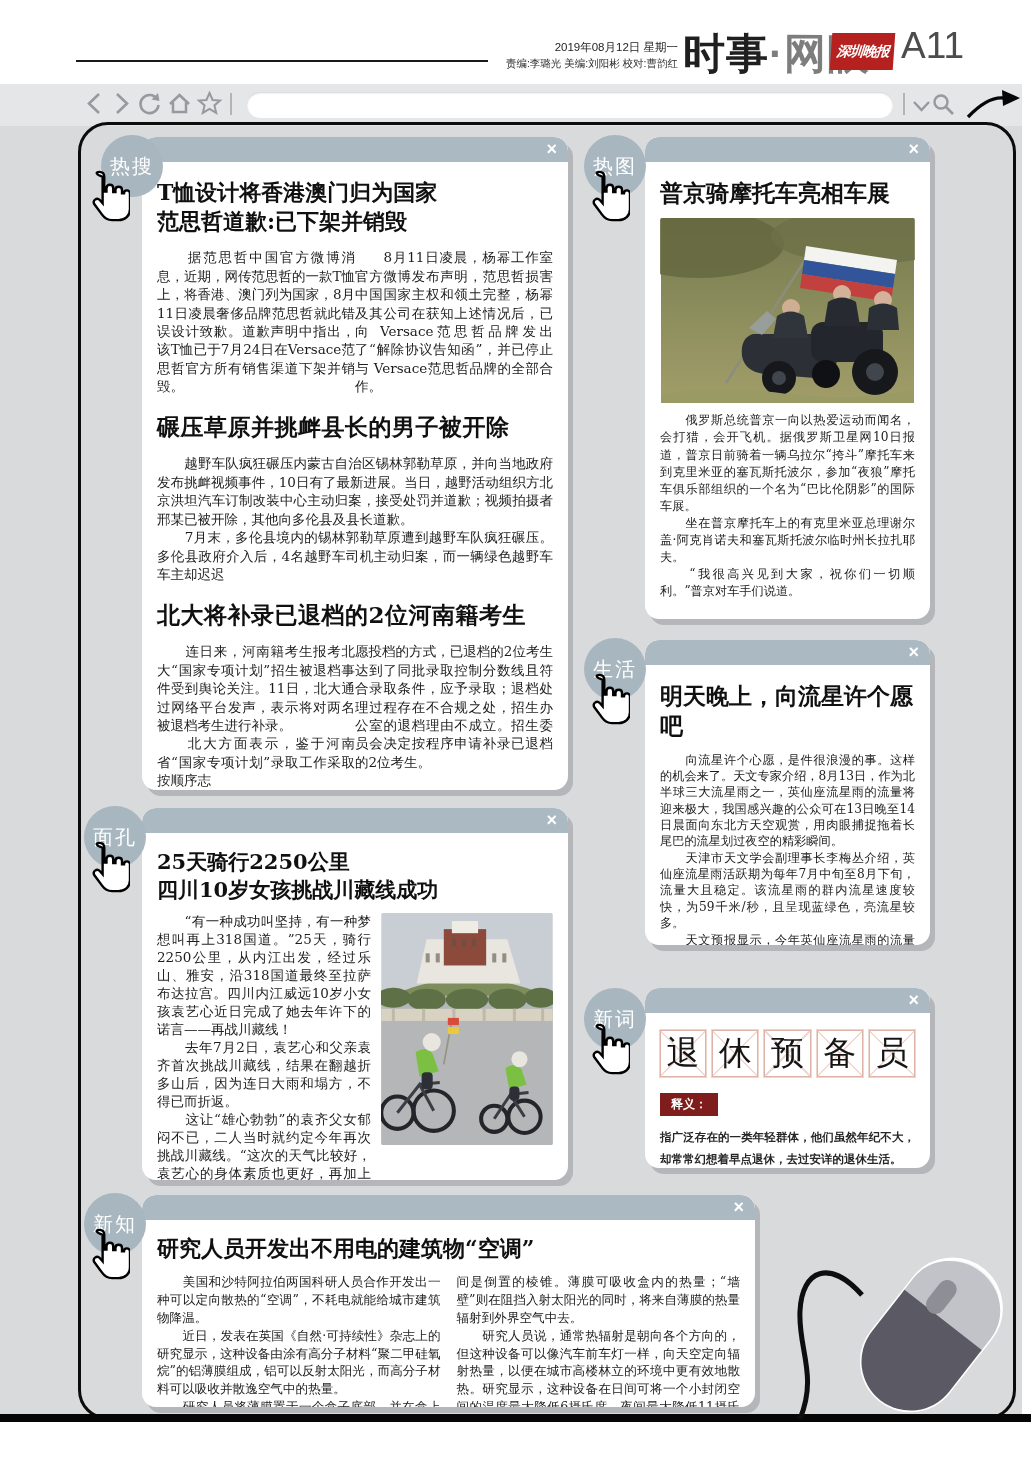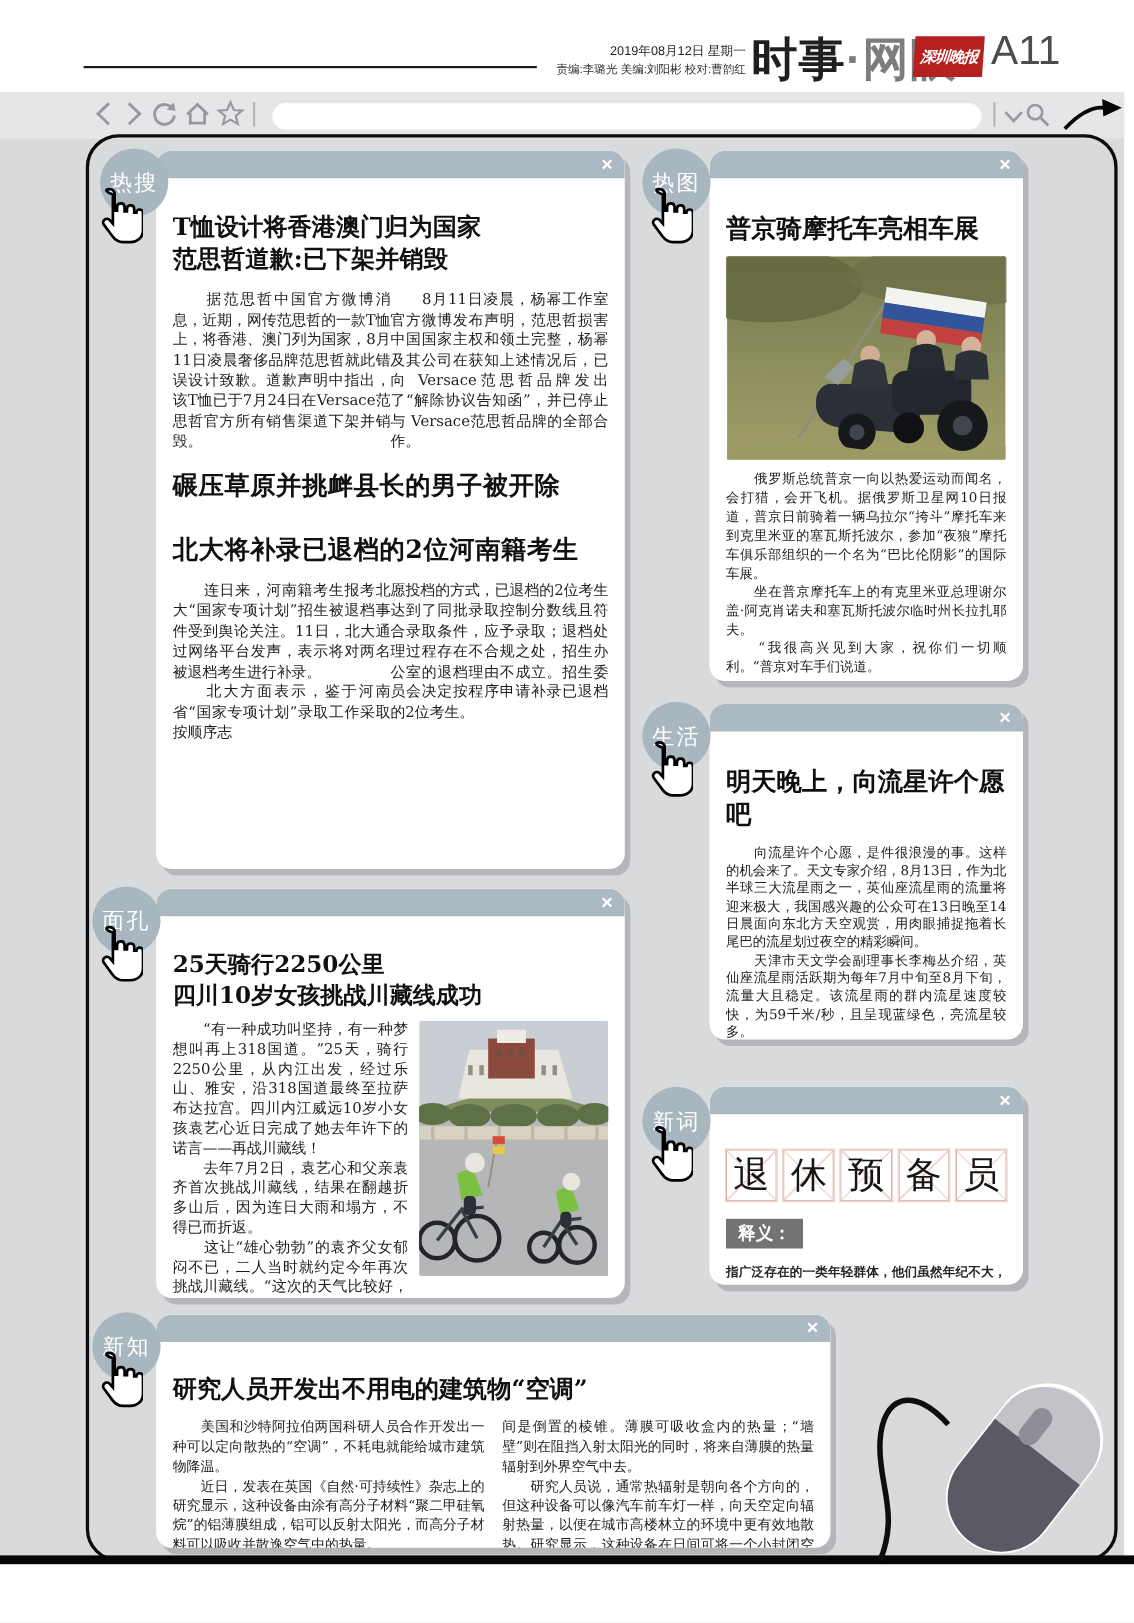--- a/index.html
+++ b/index.html
@@ -22,21 +22,21 @@
   .cdiv{position:absolute;top:93px;width:2px;height:22px;background:#b2b4b6}
   .urlbar{position:absolute;left:247px;top:92px;width:646px;height:26px;background:#fff;border-radius:13px;
           box-shadow:inset 0 1px 2px rgba(0,0,0,.18)}
   .flowarrow{position:absolute;left:966px;top:84px;width:56px;height:36px}
   .frame{position:absolute;left:78px;top:122px;width:932px;height:1292px;border:3px solid #0c0c0c;border-radius:30px}
   .bottomline{position:absolute;left:0;top:1414px;width:1031px;height:8px;background:#060606}
   
   .card{position:absolute;background:#fff;border-radius:14px;box-shadow:5px 6px 0 rgba(135,138,142,.45);overflow:hidden}
   .chead{height:25px;background:#aab9c2;border-radius:14px 14px 0 0;position:relative}
   .close{position:absolute;right:11px;top:1px;color:#fff;font-size:18px;font-weight:700;line-height:22px;cursor:default}
-  .cbody{padding:24px 15px 12px;font-family:"DejaVu Serif",serif;color:#1c1c1c}
+  .cbody{padding:9px 15px 12px;font-family:"DejaVu Serif",serif;color:#1c1c1c}
   .atitle{font-weight:700;color:#101010;white-space:pre-line;line-height:1.32;margin:0}
   .t1{font-size:22px;margin:7px 0 12px}
   .t2{font-size:23px;margin:16px 0 12px;letter-spacing:.5px}
   .rt{font-size:23px;margin:7px 0 10px}
   .cols{display:flex;}
   .col{flex:1;text-align:justify;white-space:pre-line}
   .lbody{font-size:13.5px;line-height:1.37}
   .rbody{font-size:12.2px;line-height:1.4;text-align:justify;white-space:pre-line}
   .kbody{font-size:12.6px;line-height:1.42}
   .photo{display:block;border-radius:2px}
@@ -45,21 +45,21 @@
   
   .tag{position:absolute;width:62px;height:62px;border-radius:50%;background:#a7b6bf;color:#fff;
        display:flex;align-items:center;justify-content:center;font-size:20px;letter-spacing:2px}
   .hand{position:absolute;width:46px;height:56px}
   
   .wgrid{display:flex;gap:6px;margin:8px 0 14px}
   .wbox{width:45px;height:45px;border:1px solid #e0b3a8;outline:1px solid #efd4cc;display:flex;align-items:center;justify-content:center;
         font-size:33px;font-family:"DejaVu Serif",serif;color:#151515;
         background:linear-gradient(45deg,transparent 48.6%,#f2d8d0 48.6%,#f2d8d0 51.4%,transparent 51.4%),
                    linear-gradient(-45deg,transparent 48.6%,#f2d8d0 48.6%,#f2d8d0 51.4%,transparent 51.4%)}
-  .deflabel{display:inline-block;background:#737373;color:#fff;font-size:16px;font-weight:700;padding:3px 11px;
+  .deflabel{display:inline-block;background:#7f1d1d;color:#fff;font-size:12px;font-weight:700;padding:3px 11px;
             margin:2px 0 10px;font-family:"DejaVu Serif",serif}
   .deftext{font-size:11.5px;line-height:1.95;text-align:justify;font-family:"DejaVu Serif",serif;font-weight:600;color:#262626;white-space:pre-line}
   .mouse{position:absolute;left:790px;top:1243px;width:242px;height:178px}
 </style>
 </head>
 <body>
 
 <div class="page">
 
   <div class="hrule"></div>
@@ -114,20 +114,22 @@
     </div>
     <div class="cbody">
       <h2 class="atitle t1">T恤设计将香港澳门归为国家
 范思哲道歉:已下架并销毁</h2>
       <div class="cols">
         <div class="col lbody">　　据范思哲中国官方微博消息，近期，网传范思哲的一款T恤上，将香港、澳门列为国家，8月11日凌晨奢侈品牌范思哲就此错误设计致歉。道歉声明中指出，该T恤已于7月24日在Versace范思哲官方所有销售渠道下架并销毁。</div>
         <div class="col lbody">　　8月11日凌晨，杨幂工作室官方微博发布声明，范思哲损害中国国家主权和领土完整，杨幂及其公司在获知上述情况后，已向 Versace范思哲品牌发出了“解除协议告知函”，并已停止与 Versace范思哲品牌的全部合作。</div>
       </div>
       <h2 class="atitle t2">碾压草原并挑衅县长的男子被开除</h2>
       <div class="cols">
+        <div class="col lbody">　　越野车队疯狂碾压内蒙古自治区锡林郭勒草原，并向当地政府发布挑衅视频事件，10日有了最新进展。当日，越野活动组织方北京洪坦汽车订制改装中心主动归案，接受处罚并道歉；视频拍摄者邢某已被开除，其他向多伦县及县长道歉。
+　　7月末，多伦县境内的锡林郭勒草原遭到越野车队疯狂碾压。多伦县政府介入后，4名越野车司机主动归案，而一辆绿色越野车车主却迟迟</div>
       </div>
       <h2 class="atitle t2">北大将补录已退档的2位河南籍考生</h2>
       <div class="cols">
         <div class="col lbody">　　连日来，河南籍考生报考北大“国家专项计划”招生被退档事件受到舆论关注。11日，北大通过网络平台发声，表示将对两名被退档考生进行补录。
 　　北大方面表示，鉴于河南省“国家专项计划”录取工作采取按顺序志</div>
         <div class="col lbody">愿投档的方式，已退档的2位考生达到了同批录取控制分数线且符合录取条件，应予录取；退档处理过程存在不合规之处，招生办公室的退档理由不成立。招生委员会决定按程序申请补录已退档的2位考生。</div>
       </div>
     </div>
   </section>
 
@@ -276,21 +278,21 @@
       <div class="cols" style="gap:16px">
         <div class="col kbody">　　美国和沙特阿拉伯两国科研人员合作开发出一种可以定向散热的“空调”，不耗电就能给城市建筑物降温。
 　　近日，发表在英国《自然·可持续性》杂志上的研究显示，这种设备由涂有高分子材料“聚二甲硅氧烷”的铝薄膜组成，铝可以反射太阳光，而高分子材料可以吸收并散逸空气中的热量。
 　　研究人员将薄膜置于一个盒子底部，并在盒上竖起由太阳能吸收材料制成的4片向外倾斜的“墙壁”，中</div>
         <div class="col kbody">间是倒置的棱锥。薄膜可吸收盒内的热量；“墙壁”则在阻挡入射太阳光的同时，将来自薄膜的热量辐射到外界空气中去。
 　　研究人员说，通常热辐射是朝向各个方向的，但这种设备可以像汽车前车灯一样，向天空定向辐射热量，以便在城市高楼林立的环境中更有效地散热。研究显示，这种设备在日间可将一个小封闭空间的温度最大降低6摄氏度，夜间最大降低11摄氏度。</div>
       </div>
     </div>
   </section>
 
-  <div class="tag" style="left:91px;top:135px">热搜</div>
+  <div class="tag" style="left:101px;top:135px">热搜</div>
   <div class="tag" style="left:584px;top:135px">热图</div>
   <div class="tag" style="left:584px;top:638px">生活</div>
   <div class="tag" style="left:84px;top:806px">面孔</div>
   <div class="tag" style="left:584px;top:988px">新词</div>
   <div class="tag" style="left:84px;top:1193px">新知</div>
 
   <svg class="hand" style="left:84px;top:168px" viewBox="0 0 42 48">
     <path d="M14 2 c2.8 0 4.5 1.8 4.5 4.5 V20 h2 v-3 c0-2 1.4-3.2 3.2-3.2 1.8 0 3 1.3 3 3.2 v3.5 h2 v-2 c0-1.8 1.3-3 3-3 1.7 0 3 1.2 3 3 v3 h1.8 c0-1.5 1.2-2.6 2.7-2.6 1.5 0 2.8 1.2 2.8 2.8 V36 c0 6-4.5 10-10.5 10 h-6 c-4 0-6.5-1.5-9-5 l-7-9.5 c-1-1.4-.8-3.2.6-4.2 1.3-1 3.2-.8 4.3.4 l2.6 3 V6.5 C9.5 3.8 11.2 2 14 2 z" fill="#fff" stroke="#000" stroke-width="2.2"></path>
     </svg>
   <svg class="hand" style="left:584px;top:168px" viewBox="0 0 42 48">

